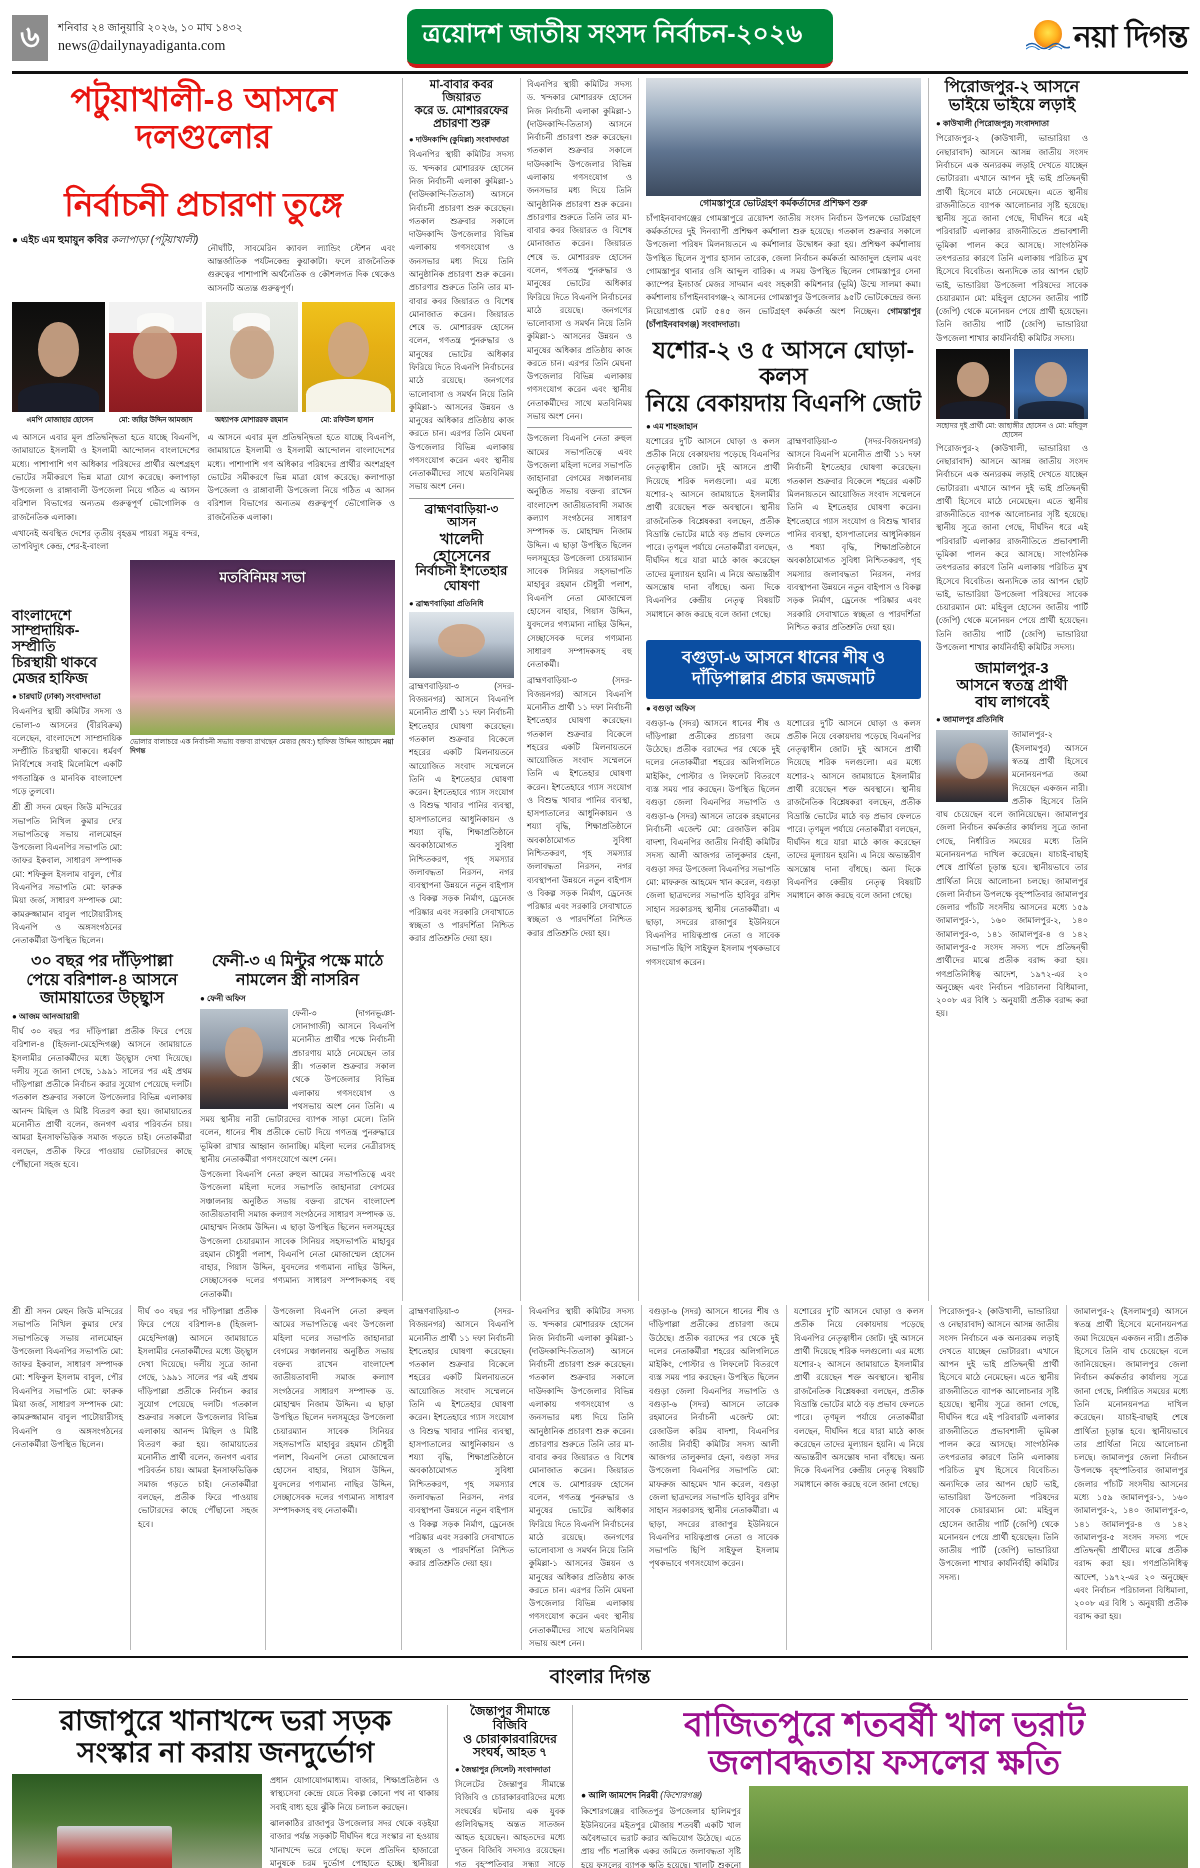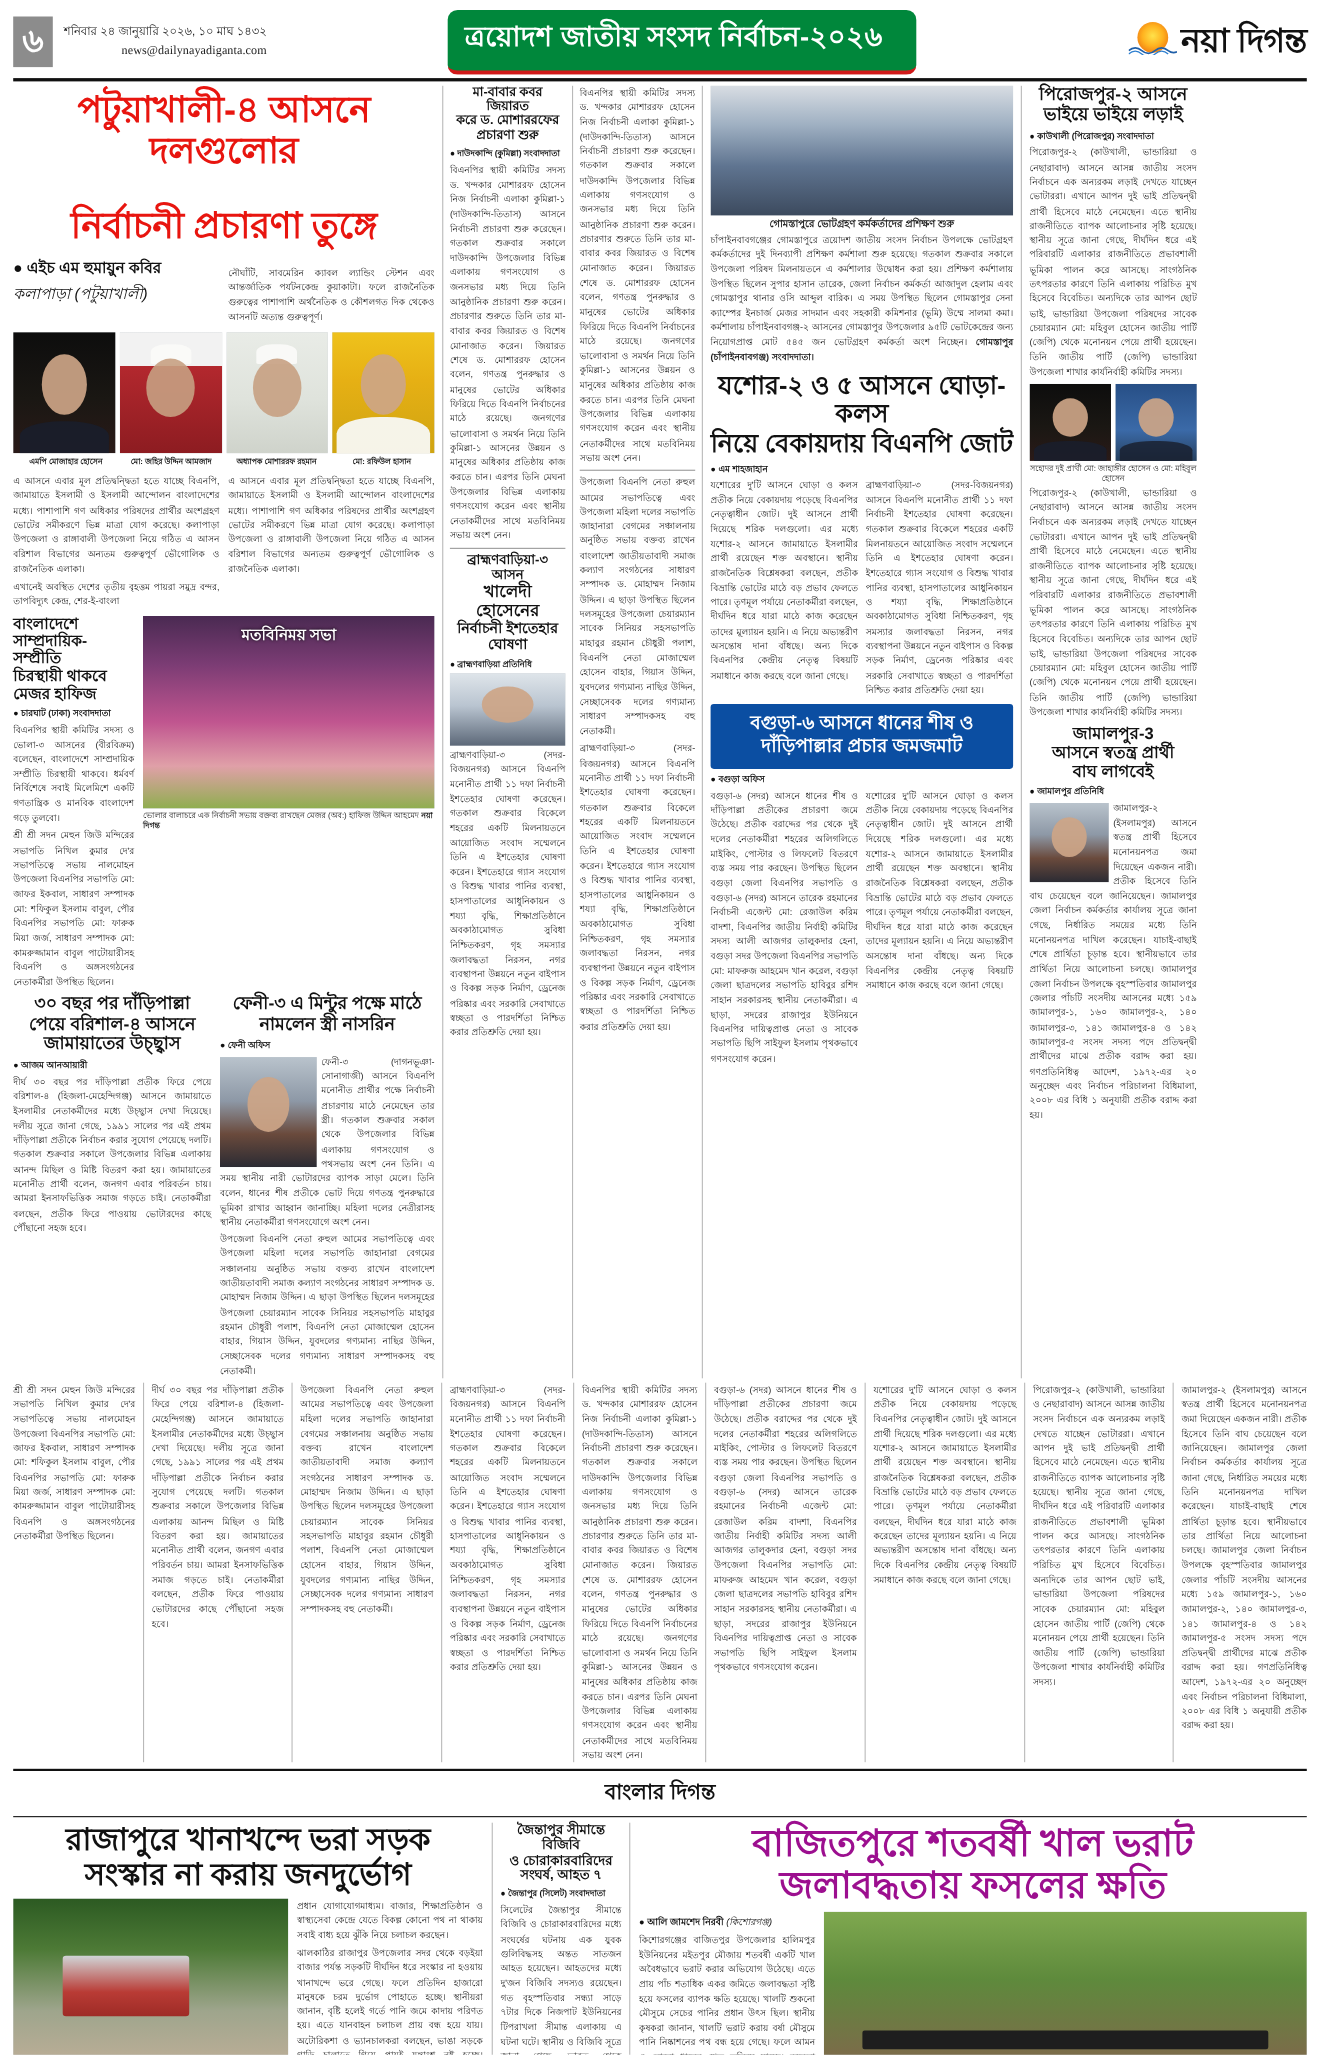--- a/index.html
+++ b/index.html
@@ -13,21 +13,21 @@
 
   
   .masthead { display:flex; align-items:center; height:62px; padding:4px 0 2px 0; }
   .mh-left { display:flex; align-items:center; gap:10px; width:300px; }
   .pageno {
     width:36px; height:46px; background:#8c8c8c; color:#fff;
     font-family:"Liberation Serif",serif; font-size:30px; font-weight:700;
     display:flex; align-items:center; justify-content:center;
   }
   .mh-date { font-size:10.5px; line-height:1.5; color:#1a1a1a; }
-  .mh-date div:nth-child(2){ font-family:"Liberation Serif",serif; font-size:11px; letter-spacing:.1px;text-align:right;}
+  .mh-date div:nth-child(2){ font-family:"Liberation Serif",serif; font-size:14px; letter-spacing:.1px;}
   .mh-center { flex:1; display:flex; justify-content:center; }
   .greenbar {
     background:#00873b; color:#fff; border-radius:9px;
     border-bottom:4px solid #d11a1a;
     padding:5px 30px 7px 15px; font-size:25px; font-weight:700;
     letter-spacing:.4px; white-space:nowrap;
     font-family:"Liberation Sans",sans-serif;
   }
   .mh-right { width:260px; display:flex; justify-content:flex-end; align-items:center; gap:4px;}
   .logo-sun { position:relative; width:44px; height:40px; }
@@ -47,21 +47,21 @@
   .col { position:relative; }
   .vsep { border-left:1px solid #b9b9b9; }
 
   .hl-red {
     color:#e8150f; font-weight:700; line-height:1.12;
     letter-spacing:-.3px;
   }
   .hl-black { color:#111; font-weight:700; line-height:1.14; }
   .hl-purple { color:#9c0f8f; font-weight:700; line-height:1.12; }
 
-  .byline { font-size:14px; font-weight:700; color:#111; margin:3px 0 2px 0; }
+  .byline { font-size:10px; font-weight:700; color:#111; margin:3px 0 2px 0; }
   .byline .dot { color:#111; }
   .byline em { font-weight:400; font-style:italic; }
 
   
   .bodytext {
     font-size:8.2px; line-height:1.62; text-align:justify; color:#1b1b1b;
     word-spacing:.3px; hyphens:none;
   }
 
   .caption { font-size:7.2px; color:#222; line-height:1.3; padding:2px 0 2px 0; }
@@ -192,21 +192,21 @@
         <div style="flex:1;">
           <div class="bodytext">এ আসনে এবার মূল প্রতিদ্বন্দ্বিতা হতে যাচ্ছে বিএনপি, জামায়াতে ইসলামী ও ইসলামী আন্দোলন বাংলাদেশের মধ্যে। পাশাপাশি গণ অধিকার পরিষদের প্রার্থীর অংশগ্রহণ ভোটের সমীকরণে ভিন্ন মাত্রা যোগ করেছে। কলাপাড়া উপজেলা ও রাঙ্গাবালী উপজেলা নিয়ে গঠিত এ আসন বরিশাল বিভাগের অন্যতম গুরুত্বপূর্ণ ভৌগোলিক ও রাজনৈতিক এলাকা।</div>
           <div class="bodytext" style="margin-top:3px;">এখানেই অবস্থিত দেশের তৃতীয় বৃহত্তম পায়রা সমুদ্র বন্দর, তাপবিদ্যুৎ কেন্দ্র, শের-ই-বাংলা</div>
         </div>
         <div style="flex:1;">
           <div class="bodytext">এ আসনে এবার মূল প্রতিদ্বন্দ্বিতা হতে যাচ্ছে বিএনপি, জামায়াতে ইসলামী ও ইসলামী আন্দোলন বাংলাদেশের মধ্যে। পাশাপাশি গণ অধিকার পরিষদের প্রার্থীর অংশগ্রহণ ভোটের সমীকরণে ভিন্ন মাত্রা যোগ করেছে। কলাপাড়া উপজেলা ও রাঙ্গাবালী উপজেলা নিয়ে গঠিত এ আসন বরিশাল বিভাগের অন্যতম গুরুত্বপূর্ণ ভৌগোলিক ও রাজনৈতিক এলাকা।</div>
         </div>
       </div>
 
       <div style="display:flex; gap:8px; margin-top:6px;">
-        <div style="width:110px;">
+        <div style="width:110px;margin-top:48px;">
           <div class="hl-black" style="font-size:14px;">বাংলাদেশে</div>
           <div class="hl-black" style="font-size:14px;">সাম্প্রদায়িক-সম্প্রীতি</div>
           <div class="hl-black" style="font-size:14px;">চিরস্থায়ী থাকবে</div>
           <div class="hl-black" style="font-size:14px; margin-bottom:3px;">মেজর হাফিজ</div>
           <div class="byline" style="font-size:8px;">
             <span>●</span> <span>চারঘাট (ঢাকা) সংবাদদাতা</span>
           </div>
           <div class="bodytext">বিএনপির স্থায়ী কমিটির সদস্য ও ভোলা-৩ আসনের (বীরবিক্রম) বলেছেন, বাংলাদেশে সাম্প্রদায়িক সম্প্রীতি চিরস্থায়ী থাকবে। ধর্মবর্ণ নির্বিশেষে সবাই মিলেমিশে একটি গণতান্ত্রিক ও মানবিক বাংলাদেশ গড়ে তুলবো।</div>
           <div class="bodytext" style="margin-top:3px;">শ্রী শ্রী সদন মেহুন জিউ মন্দিরের সভাপতি নিখিল কুমার দে'র সভাপতিত্বে সভায় নালমোহন উপজেলা বিএনপির সভাপতি মো: জাফর ইকবাল, সাধারণ সম্পাদক মো: শফিকুল ইসলাম বাবুল, পৌর বিএনপির সভাপতি মো: ফারুক মিয়া জর্জ, সাধারণ সম্পাদক মো: কামরুজ্জামান বাবুল পাটোয়ারীসহ বিএনপি ও অঙ্গসংগঠনের নেতাকর্মীরা উপস্থিত ছিলেন।</div>
         </div>

